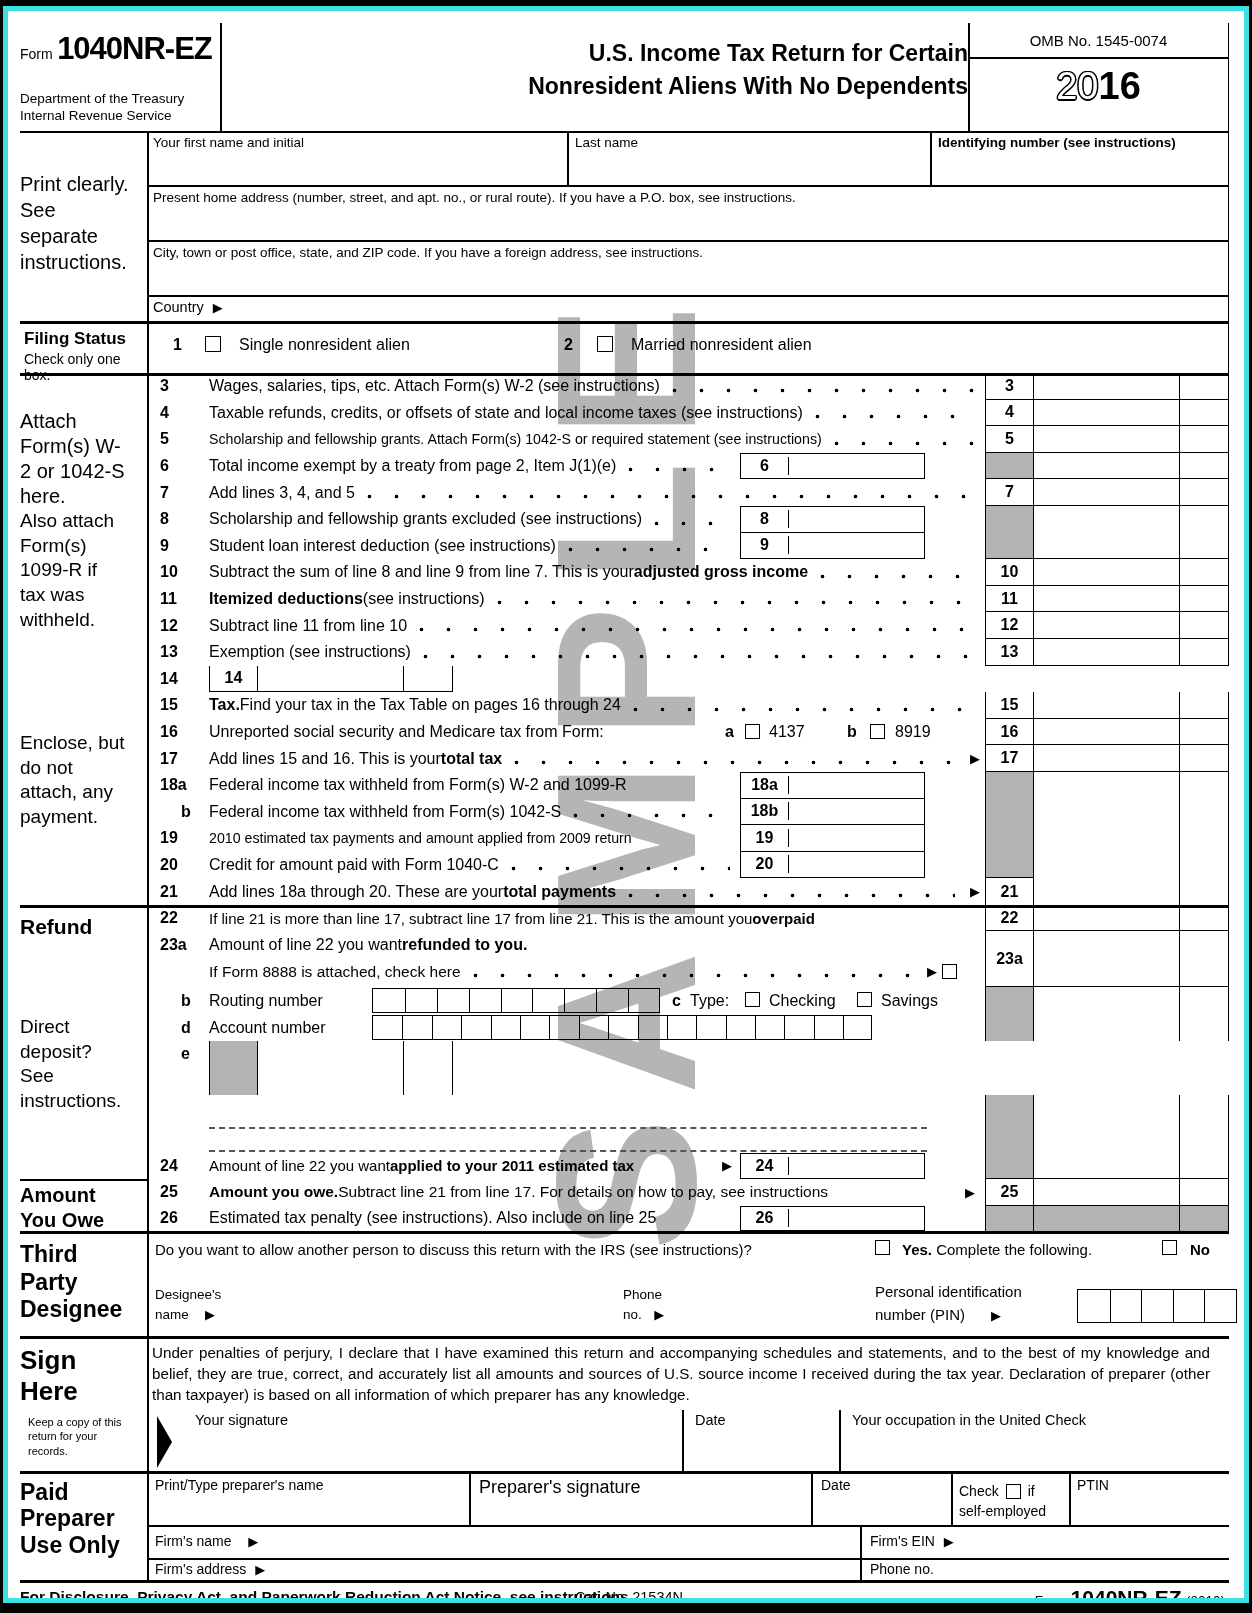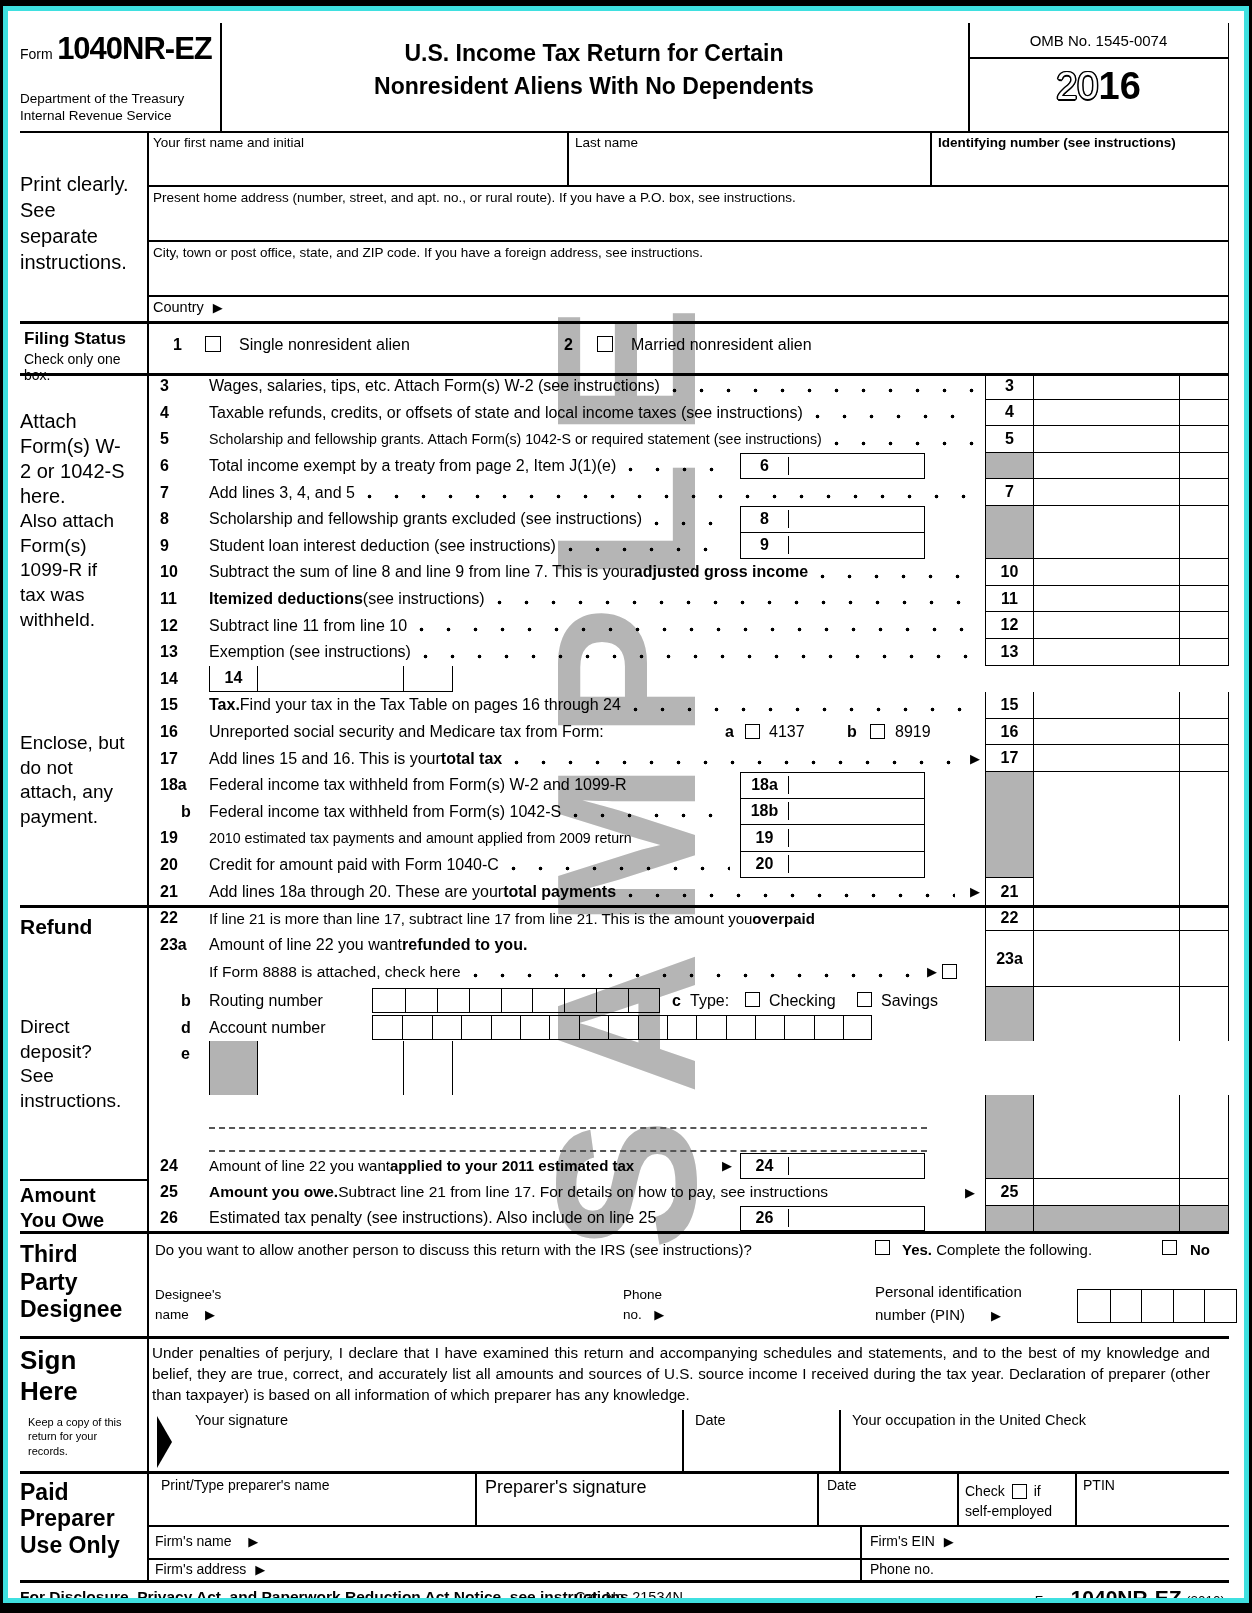--- a/index.html
+++ b/index.html
@@ -61,21 +61,21 @@
       <div style="padding-top:8px;white-space:nowrap">
         <span style="font-size:14px">Form</span>
         <span style="font-size:31px;font-weight:bold;letter-spacing:-1px">1040NR-EZ</span>
       </div>
       <div style="position:absolute;bottom:6px;font-size:13.5px;line-height:1.25">
         <div>Department of the Treasury</div>
         <div>Internal Revenue Service</div>
       </div>
     </div>
     <div class="vl" style="left:200px;top:0;height:108px"></div>
-    <div class="abs" style="left:200px;top:14px;width:748px;text-align:center;font-weight:bold;font-size:23px;line-height:1.45">
+    <div class="abs" style="left:200px;top:14px;width:748px;text-align:right;font-weight:bold;font-size:23px;line-height:1.45">
       <div>U.S. Income Tax Return for Certain</div>
       <div>Nonresident Aliens With No Dependents</div>
     </div>
     <div class="vl" style="left:948px;top:0;height:108px"></div>
     <div class="vl" style="left:1207.5px;top:0;height:350px"></div>
     <div class="abs" style="left:948px;top:0;width:261px;height:108px">
       <div style="text-align:center;padding-top:9px;font-size:15px">OMB No. 1545-0074</div>
       <div class="hl" style="left:0;top:34px;width:261px"></div>
       <div style="text-align:center;padding-top:16px;font-size:38px;white-space:nowrap">
         <span style="color:#fff;text-shadow:-1.5px 0 #000,1.5px 0 #000,0 -1.5px #000,0 1.5px #000,-1px -1px #000,1px 1px #000,-1px 1px #000,1px -1px #000">20</span><span style="font-weight:bold">16</span>
@@ -603,21 +603,21 @@
       <div class="abs" style="left:40px;top:0;width:490px;height:63px"></div>
       <div class="vl" style="left:535px;top:2px;height:61px"></div>
       <div class="abs" style="left:548px;top:4px;font-size:14.5px">Date</div>
       <div class="abs" style="left:535px;top:0;width:157px;height:63px"></div>
       <div class="vl" style="left:692px;top:2px;height:61px"></div>
       <div class="abs" style="left:705px;top:4px;font-size:14.5px">Your occupation in the United Check</div>
       <div class="abs" style="left:692px;top:0;width:390px;height:63px"></div>
     </div>
 
     <div class="hb" style="left:0;top:1448px;width:1209px"></div>
-    <div class="abs" style="left:133px;top:1448px;width:1082px;height:54px">
+    <div class="abs" style="left:127px;top:1448px;width:1082px;height:54px">
       <div class="abs" style="left:8px;top:6px;font-size:14px">Print/Type preparer's name</div>
       <div class="abs" style="left:0;top:0;width:322px;height:54px"></div>
       <div class="vl" style="left:322px;top:0;height:54px"></div>
       <div class="abs" style="left:332px;top:6px;font-size:18px">Preparer's signature</div>
       <div class="abs" style="left:322px;top:0;width:342px;height:54px"></div>
       <div class="vl" style="left:664px;top:0;height:54px"></div>
       <div class="abs" style="left:674px;top:6px;font-size:14px">Date</div>
       <div class="abs" style="left:664px;top:0;width:140px;height:54px"></div>
       <div class="vl" style="left:804px;top:0;height:54px"></div>
       <div class="abs" style="left:812px;top:10px;font-size:14px;line-height:1.45;white-space:nowrap">

